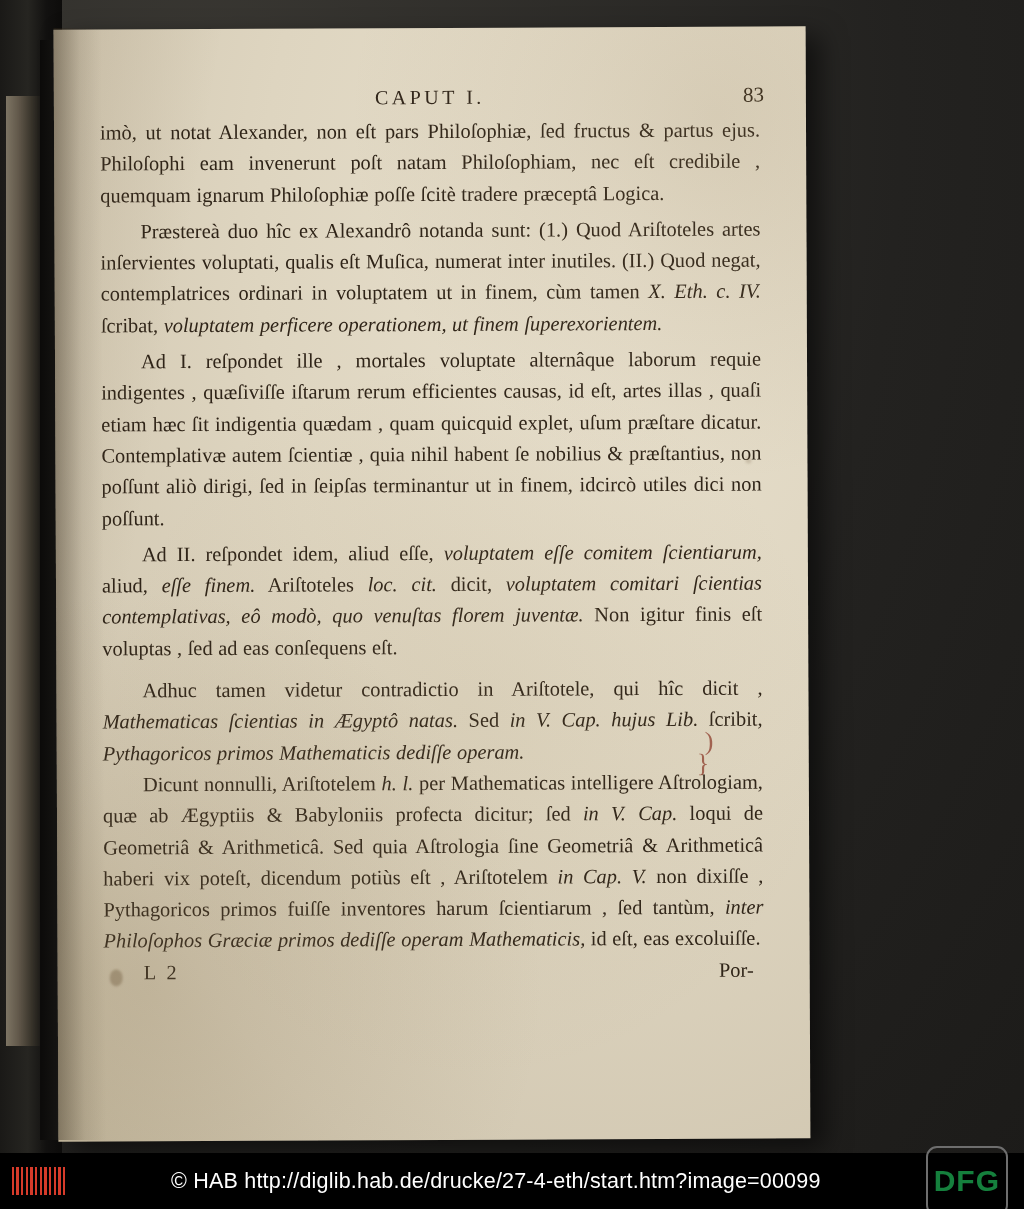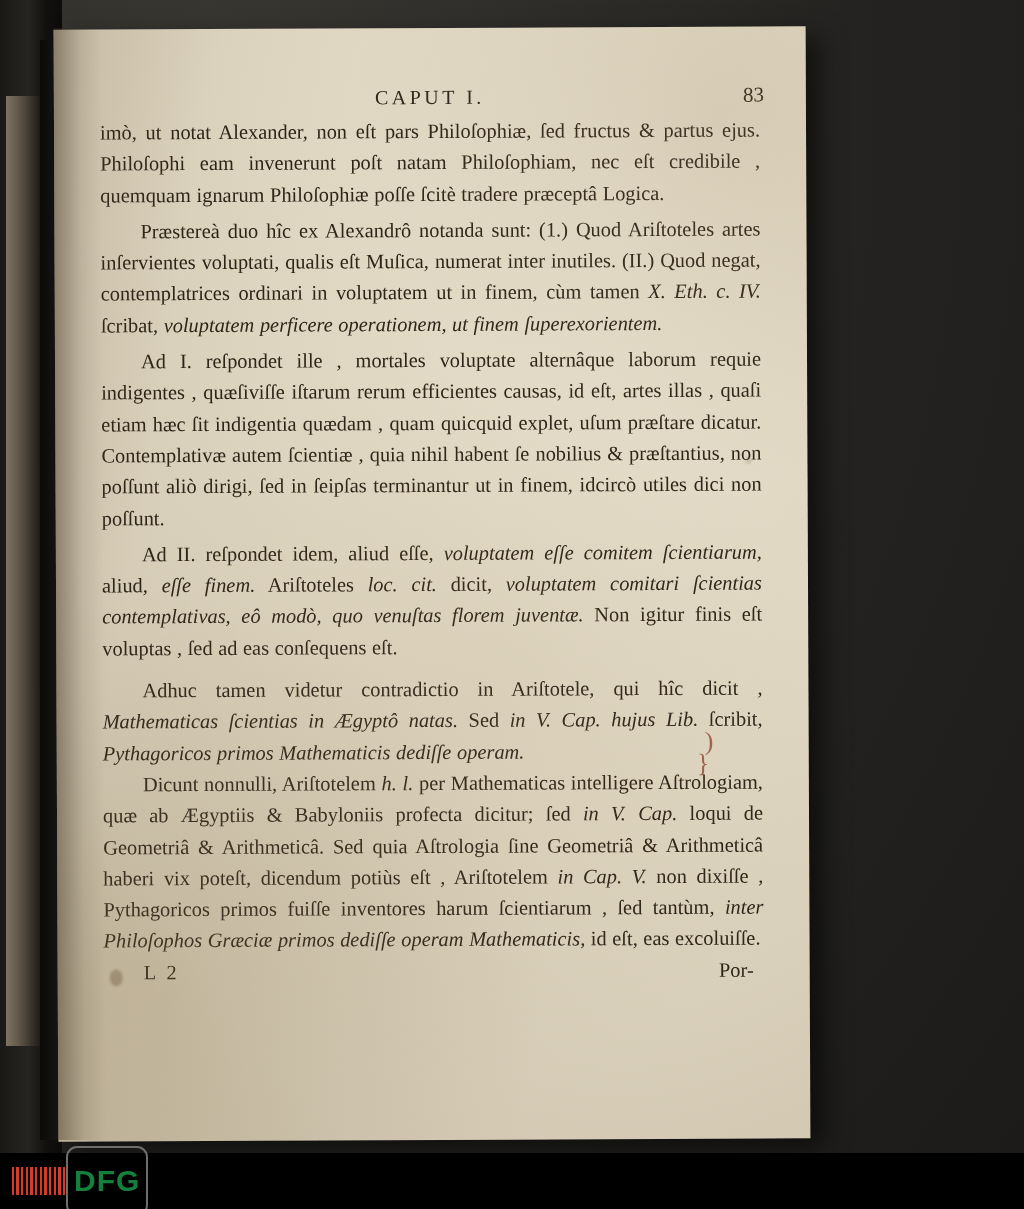--- a/index.html
+++ b/index.html
@@ -241,16 +241,17 @@
     <div class="blot" style="left:52px; top:940px; width:13px; height:17px;"></div>
     <div class="blot" style="left:690px; top:430px; width:6px; height:7px; opacity:.5;"></div>
     <div class="red-mark" style="left:648px; top:700px;">)</div>
     <div class="red-mark" style="left:640px; top:722px;">}</div>
   </div>
 
   <div class="page-shadow-left"></div>
 
   <div class="caption-bar">
     <div class="barcode"></div>
+    <div class="caption-text">© HAB http://diglib.hab.de/drucke/27-4-eth/start.htm?image=00099</div>
     <div class="dfg">DFG</div>
   </div>
 
 </div>
 
 </body></html>

